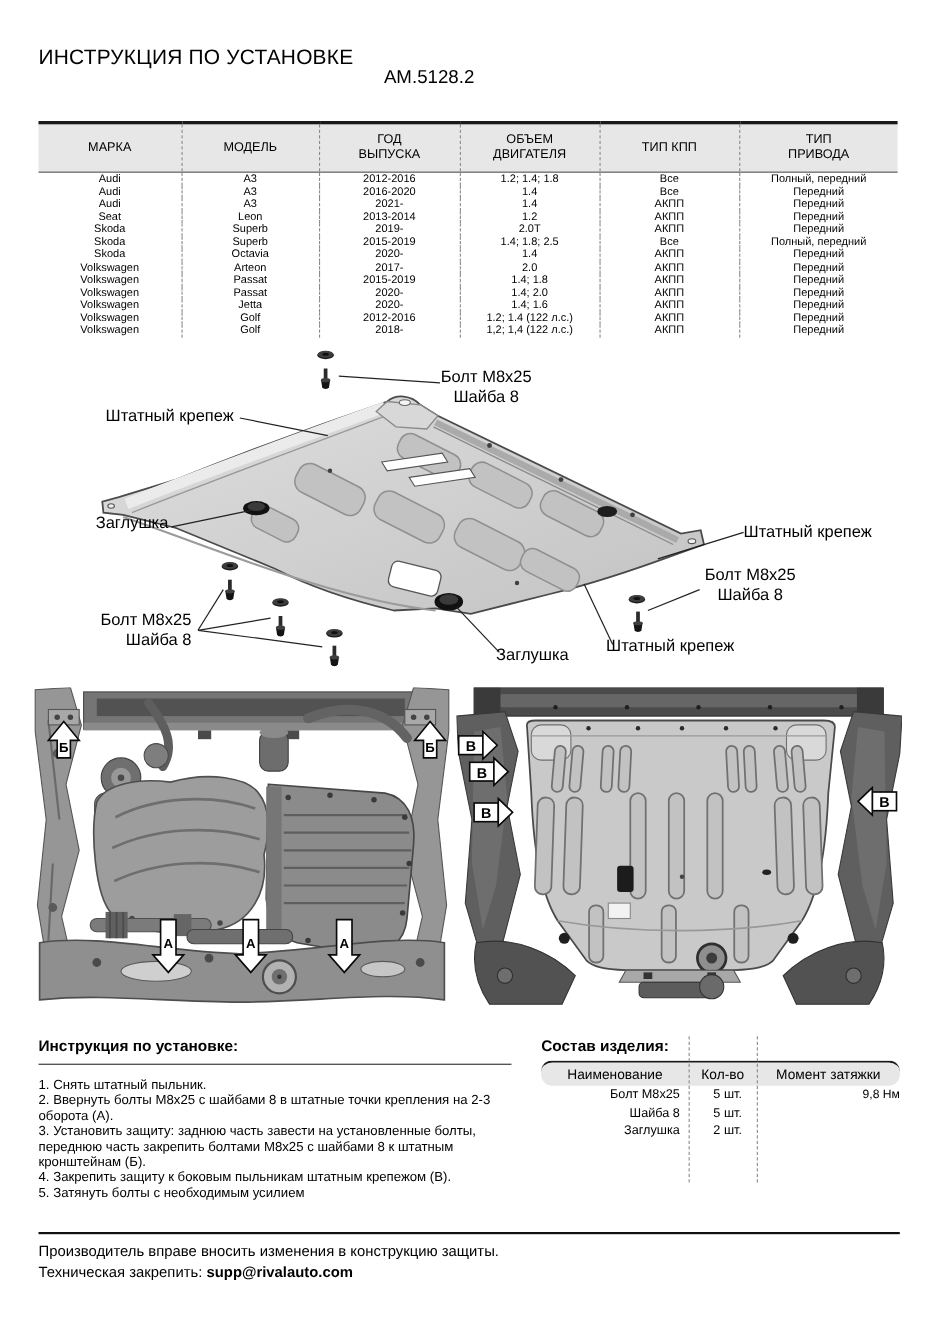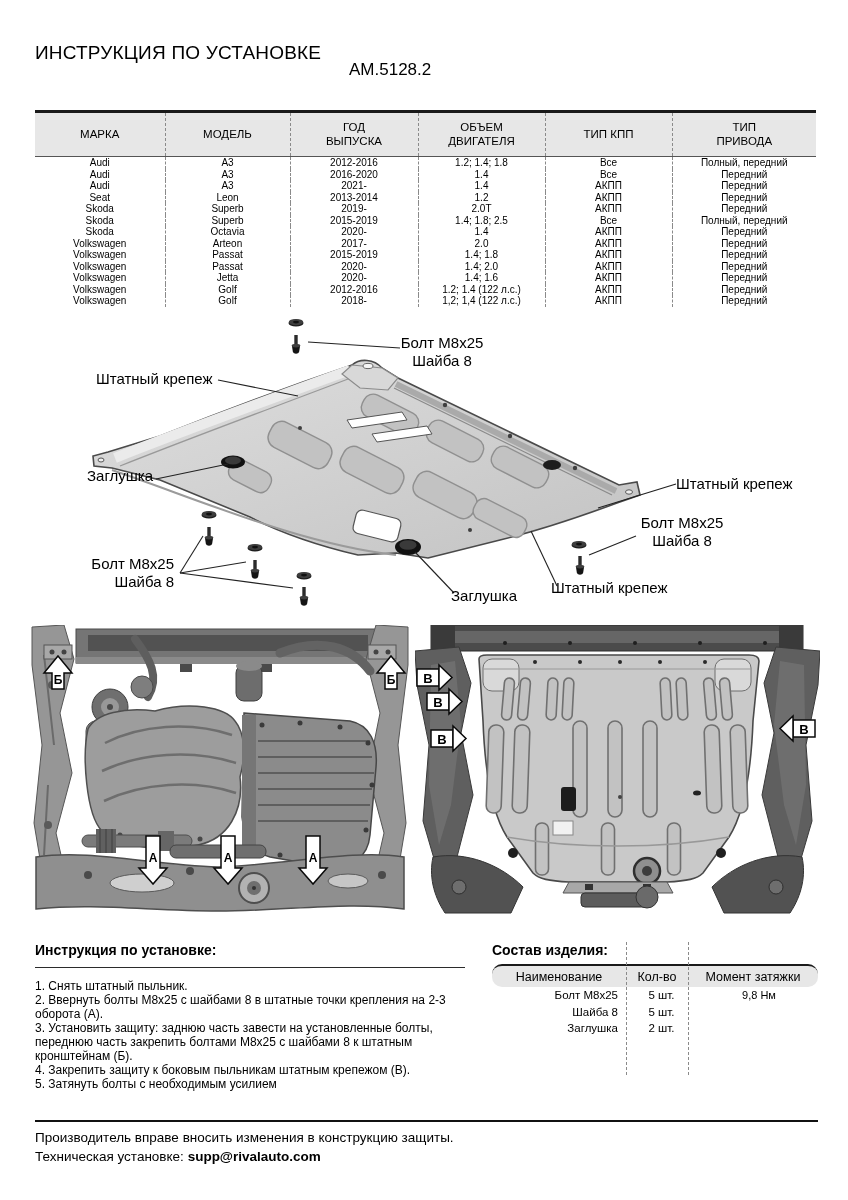--- a/index.html
+++ b/index.html
@@ -42,21 +42,21 @@
   .instr .step { font-size:12px; line-height:14px; }
 
   
   .parts { position:absolute; left:492px; top:942px; width:326px; height:135px; }
   .parts .ttl { font-size:14px; font-weight:bold; }
   .parts .phead { display:grid; grid-template-columns:134px 62px 130px; background:#e7e7e7;
     border-top:2.5px solid #1a1a1a; font-size:12.5px; height:23px; align-items:center; text-align:center; margin-top:6px;border-radius:10px; }
   .parts .prow { display:grid; grid-template-columns:134px 62px 130px; font-size:11.5px; line-height:16.5px; }
   .parts .prow .name { text-align:right; padding-right:8px; }
   .parts .prow .qty { text-align:center; padding-left:9px; }
-  .parts .prow .torque { text-align:center; padding-left:12px; font-size:11px; }
+  .parts .prow .torque { text-align:right; padding-left:12px; font-size:11px; }
   .parts .dash { position:absolute; top:0; height:133px; border-left:1px dashed #8a8a8a; width:0; }
   .parts .dash.d1 { left:134px; } .parts .dash.d2 { left:196px; }
 
   
   .footer { position:absolute; left:35px; top:1120px; width:783px; }
   .footer .rule { border-top:2.5px solid #111; }
   .footer .l1 { font-size:13.5px; margin-top:8px; }
   .footer .l2 { font-size:13.5px; margin-top:4px; }
   .footer .email { font-weight:bold; }
 </style>
@@ -587,18 +587,18 @@
         </div>
       </div>
     <div class="dash d1"></div>
     <div class="dash d2"></div>
   </div>
 
   <div class="footer">
     <div class="rule"></div>
     <div class="l1">Производитель вправе вносить изменения в конструкцию защиты.</div>
     <div class="l2">
-      <span>Техническая установке:</span>
+      <span>Техническая закрепить:</span>
       <span class="email">supp@rivalauto.com</span>
     </div>
   </div>
 
 </div>
 
 </body></html>

